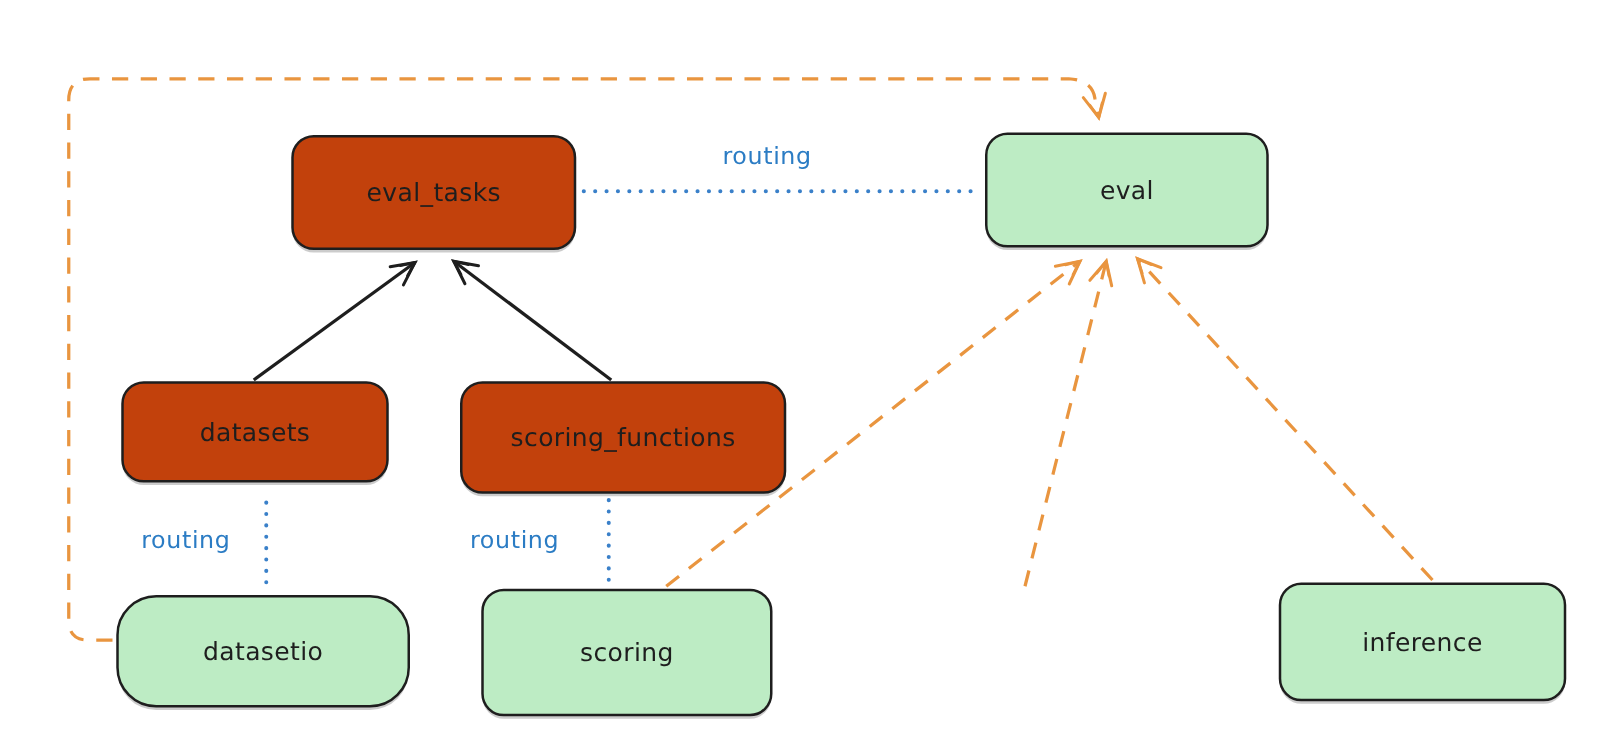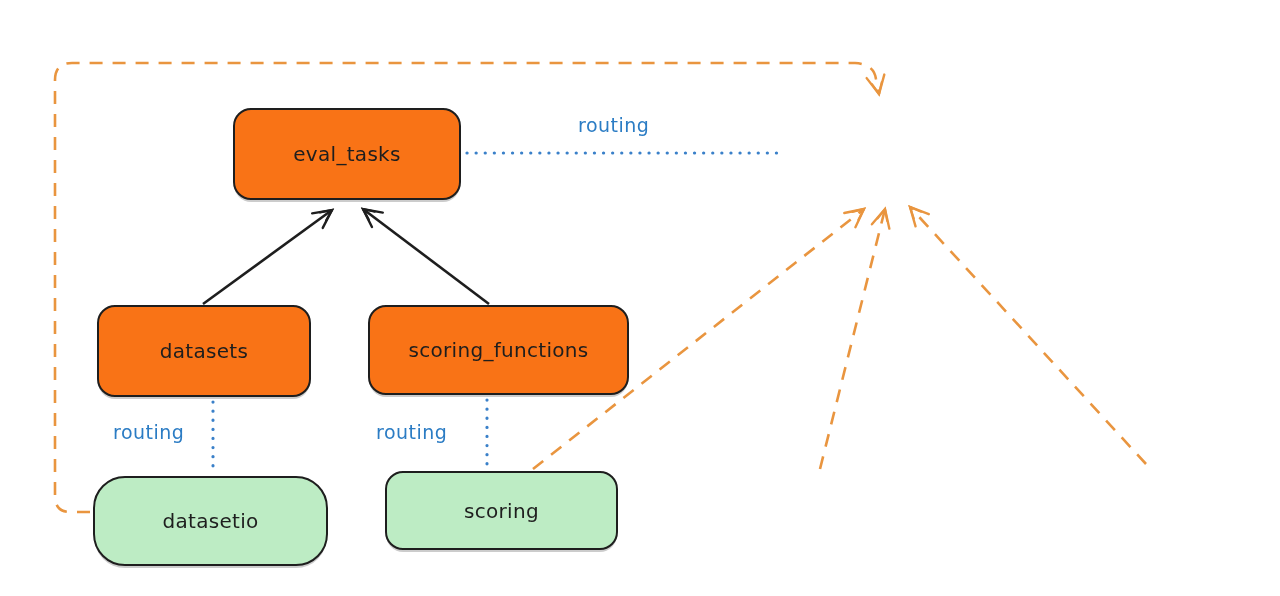--- a/index.html
+++ b/index.html
@@ -24,38 +24,38 @@
     display: flex;
     align-items: center;
     justify-content: center;
     font-size: 20px;
     color: #1e1e1e;
     letter-spacing: 0.3px;
     box-shadow: 0 3px 0 -1px rgba(110,110,110,0.35);
     box-sizing: border-box;
     z-index: 2;
   }
-  .node.blue  { background: #f97316; }
+  .node.blue  { background: #c2410c; }
   .node.green { background: #bdecc4; }
 
   .edge-label {
     position: absolute;
     color: #2b7cc4;
     font-size: 19px;
     font-weight: normal;
     letter-spacing: 0.5px;
     z-index: 3;
   }
 
   #n-eval-tasks        { left: 233px; top: 108px; width: 228px; height: 92px; }
   #n-eval              { left: 788px; top: 106px; width: 227px; height: 92px; }
-  #n-datasets          { left:  97px; top: 305px; width: 214px; height: 92px; }
+  #n-datasets          { left:  97px; top: 305px; width: 214px; height: 81px; }
   #n-scoring-functions { left: 368px; top: 305px; width: 261px; height: 90px; }
   #n-datasetio         { left:  93px; top: 476px; width: 235px; height: 90px; border-radius: 32px; }
-  #n-scoring           { left: 385px; top: 471px; width: 233px; height: 79px; }
+  #n-scoring           { left: 385px; top: 471px; width: 233px; height: 102px; }
   #n-agents            { left: 708px; top: 471px; width: 232px; height: 93px; }
   #n-inference         { left:1023px; top: 466px; width: 230px; height: 95px; }
 
   #lbl-routing-top       { left: 578px; top: 114px; }
   #lbl-routing-datasetio { left: 113px; top: 421px; }
   #lbl-routing-scoring   { left: 376px; top: 421px; }
 
   svg.edges {
     position: absolute;
     left: 0; top: 0;
@@ -66,31 +66,37 @@
   }
 </style>
 </head>
 <body>
 
 <div class="stage">
 
   <div class="node blue" id="n-eval-tasks">
     <span>eval_tasks</span>
   </div>
+  <div class="node green" id="n-eval">
+    <span>eval</span>
+  </div>
   <div class="node blue" id="n-datasets">
     <span>datasets</span>
   </div>
   <div class="node blue" id="n-scoring-functions">
     <span>scoring_functions</span>
   </div>
   <div class="node green" id="n-datasetio">
     <span>datasetio</span>
   </div>
   <div class="node green" id="n-scoring">
     <span>scoring</span>
+  </div>
+  <div class="node green" id="n-inference">
+    <span>inference</span>
   </div>
 
   <div class="edge-label" id="lbl-routing-top">routing</div>
   <div class="edge-label" id="lbl-routing-datasetio">routing</div>
   <div class="edge-label" id="lbl-routing-scoring">routing</div>
 
   <svg class="edges" viewBox="0 0 1280 596" xmlns="http://www.w3.org/2000/svg">
     <defs>
       <marker id="arrowBlack" viewBox="0 0 26 26" refX="22" refY="13" markerWidth="26" markerHeight="26" markerUnits="userSpaceOnUse" orient="auto-start-reverse">
         <path d="M4 4 L22 13 L4 22" fill="none" stroke="#1e1e1e" stroke-width="2.4" stroke-linecap="round"></path>

